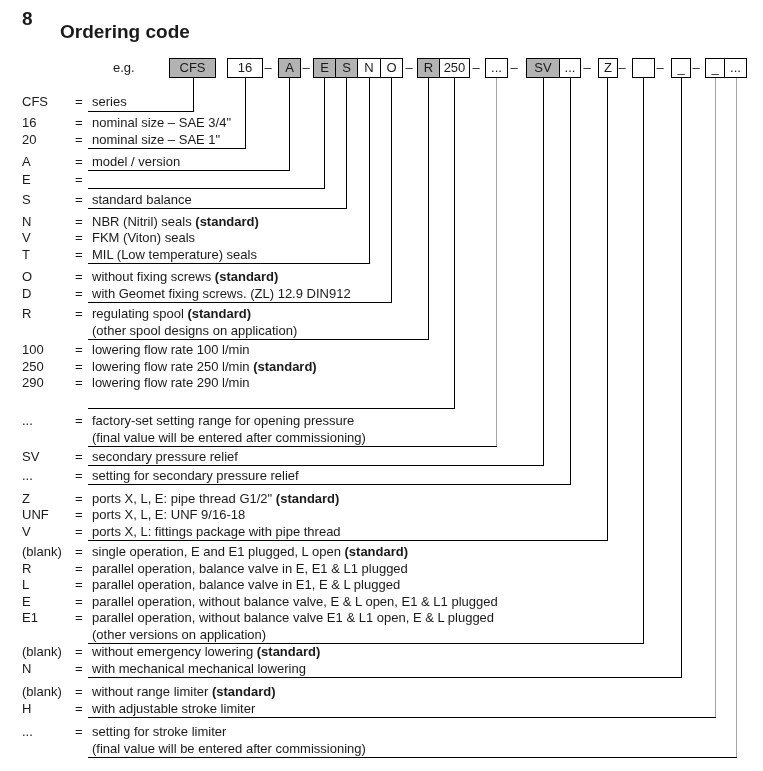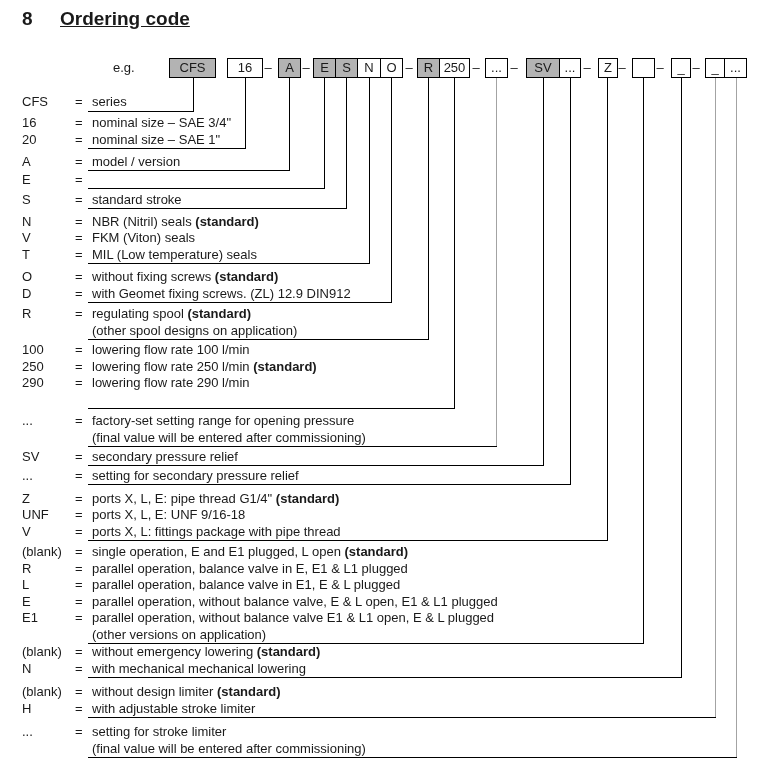--- a/index.html
+++ b/index.html
@@ -1,20 +1,20 @@
 <!DOCTYPE html>
 <html><head>
 <meta charset="utf-8">
 <style>
   html,body{margin:0;padding:0;background:#fff;}
   body{width:763px;height:771px;font-family:"Liberation Sans",sans-serif;color:#1a1a1a;}
   #page{position:relative;width:763px;height:771px;overflow:hidden;background:#fff;}
 
   .title-num{position:absolute;left:22px;top:8px;font-size:19px;font-weight:bold;}
-  .title-txt{position:absolute;left:60px;top:8px;font-size:19px;font-weight:bold;text-decoration:underline;}
+  .title-txt{position:absolute;left:60px;top:21px;font-size:19px;font-weight:bold;}
   .eg{position:absolute;left:113px;top:60px;font-size:13px;}
 
   .codebox{position:absolute;top:58px;height:20px;box-sizing:border-box;border:1px solid #000;
            background:#fff;font-size:13px;line-height:18px;text-align:center;white-space:nowrap;}
   .codebox.filled{background:#b3b3b3;}
   .dash{position:absolute;top:58px;height:20px;width:10px;line-height:19px;font-size:13px;text-align:center;}
 
   .vl{position:absolute;width:1px;top:78px;background:#000;}
   .ul{position:absolute;height:1px;background:#000;left:88px;}
 
@@ -126,21 +126,21 @@
       <div class="grp" style="top: 171.5px;">
         <div class="ln">
           <span class="key">E</span>
           <span class="eq">=</span>
         </div>
       </div>
       <div class="grp" style="top: 191.5px;">
         <div class="ln">
           <span class="key">S</span>
           <span class="eq">=</span>
-          <span class="desc"><span>standard stroke</span></span>
+          <span class="desc"><span>standard balance</span></span>
         </div>
       </div>
       <div class="grp" style="top: 213.5px;">
         <div class="ln">
           <span class="key">N</span>
           <span class="eq">=</span>
           <span class="desc"><span>NBR (Nitril) seals </span><b>(standard)</b></span>
         </div>
         <div class="ln">
           <span class="key">V</span>
@@ -221,21 +221,21 @@
         <div class="ln">
           <span class="key">...</span>
           <span class="eq">=</span>
           <span class="desc"><span>setting for secondary pressure relief</span></span>
         </div>
       </div>
       <div class="grp" style="top: 490.5px;">
         <div class="ln">
           <span class="key">Z</span>
           <span class="eq">=</span>
-          <span class="desc"><span>ports X, L, E: pipe thread G1/4" </span><b>(standard)</b></span>
+          <span class="desc"><span>ports X, L, E: pipe thread G1/2" </span><b>(standard)</b></span>
         </div>
         <div class="ln">
           <span class="key">UNF</span>
           <span class="eq">=</span>
           <span class="desc"><span>ports X, L, E: UNF 9/16-18</span></span>
         </div>
         <div class="ln">
           <span class="key">V</span>
           <span class="eq">=</span>
           <span class="desc"><span>ports X, L: fittings package with pipe thread</span></span>
@@ -282,21 +282,21 @@
         <div class="ln">
           <span class="key">N</span>
           <span class="eq">=</span>
           <span class="desc"><span>with mechanical mechanical lowering</span></span>
         </div>
       </div>
       <div class="grp" style="top: 684px;">
         <div class="ln">
           <span class="key">(blank)</span>
           <span class="eq">=</span>
-          <span class="desc"><span>without design limiter </span><b>(standard)</b></span>
+          <span class="desc"><span>without range limiter </span><b>(standard)</b></span>
         </div>
         <div class="ln">
           <span class="key">H</span>
           <span class="eq">=</span>
           <span class="desc"><span>with adjustable stroke limiter</span></span>
         </div>
       </div>
       <div class="grp" style="top: 724px;">
         <div class="ln">
           <span class="key">...</span>

